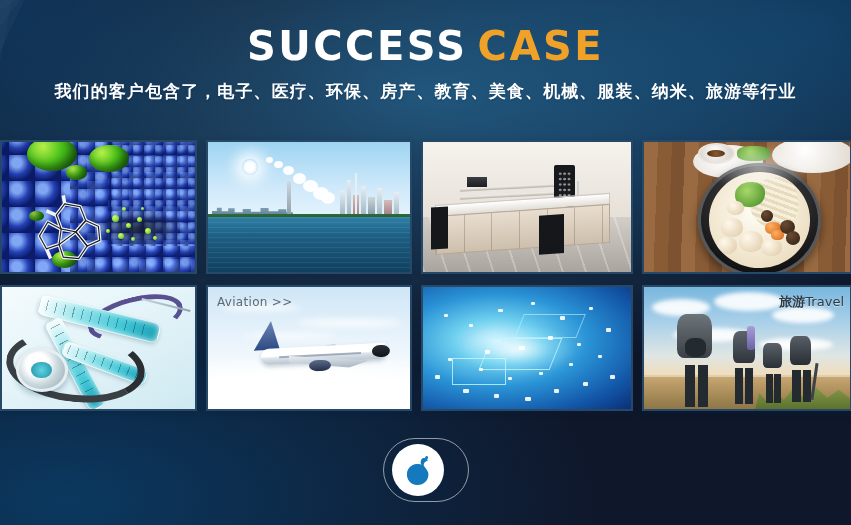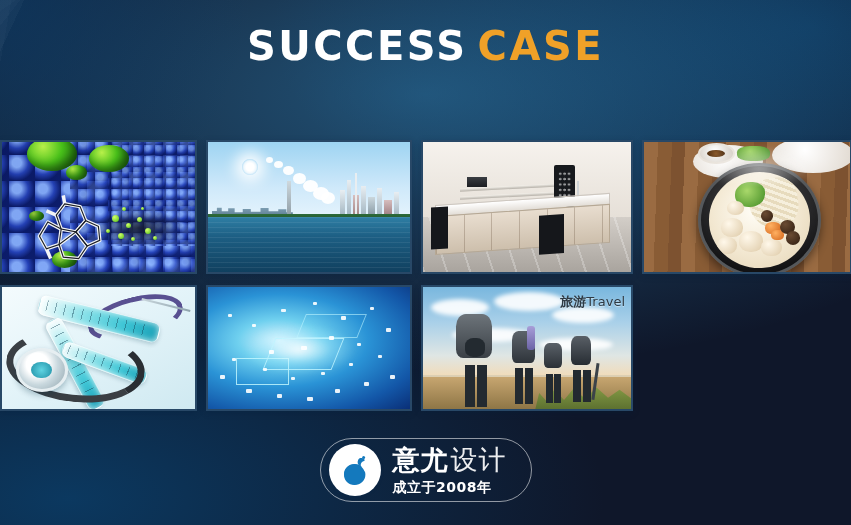--- a/index.html
+++ b/index.html
@@ -353,20 +353,21 @@
   <div class="bg-vignette"></div>
   <div class="bg-rays"></div>
   <div class="bg-darkcorner"></div>
 
   <div class="header">
     <div class="title-row">
       <span class="title-en-1">SUCCESS</span><span class="title-en-2">CASE</span>
     </div>
 
 
+    <div class="tagline">我们的客户包含了，电子、医疗、环保、房产、教育、美食、机械、服装、纳米、旅游等行业</div>
   </div>
 
   <div class="grid">
 
     <div class="tile">
       <div class="art nano">
         <div class="spheres"></div>
         <div class="spheres s2"></div>
         <div class="spheres s3"></div>
         <div class="darkdisc"></div>
@@ -486,20 +487,37 @@
         <div class="rim"></div>
         <div class="syr" style="left:18%;top:18%;width:64%;height:16%;transform:rotate(14deg);"></div>
         <div class="needle" style="left:72%;top:14%;width:26%;transform:rotate(14deg);"></div>
         <div class="syr" style="left:12%;top:56%;width:52%;height:15%;transform:rotate(62deg);"></div>
         <div class="syr" style="left:30%;top:56%;width:46%;height:13%;transform:rotate(20deg);"></div>
         <div class="stetho"></div>
         <div class="chest"></div>
       </div>
     </div>
 
+    <div class="tile">
+      <div class="art avia">
+        <div class="wisp" style="left:6%;top:14%;width:40%;height:7px;"></div>
+        <div class="wisp" style="left:44%;top:26%;width:52%;height:8px;"></div>
+        <div class="wisp" style="left:18%;top:38%;width:46%;height:6px;"></div>
+        <div class="cloudband"></div>
+        <div class="tail"></div>
+        <div class="wing back"></div>
+        <div class="body">
+          <div class="stripe"></div>
+          <div class="nose"></div>
+        </div>
+        <div class="wing"></div>
+        <div class="engine"></div>
+        <div class="cap">Aviation &gt;&gt;</div>
+      </div>
+    </div>
 
     <div class="tile">
       <div class="art elec">
         <div class="trace" style="left:14%;top:58%;width:26%;height:22%;border-color:rgba(200,250,255,.8);"></div>
         <div class="trace" style="left:30%;top:42%;width:34%;height:26%;transform:skewX(-22deg);"></div>
         <div class="trace" style="left:46%;top:22%;width:30%;height:20%;transform:skewX(-22deg);opacity:.7;"></div>
         <div class="glow"></div>
         <div class="sparkle">
           <i style="left:6%;top:72%;width:5px;height:4px;"></i>
           <i style="left:12%;top:58%;width:4px;height:3px;"></i>
@@ -569,21 +587,15 @@
     <div class="logo-mark">
       <svg width="40" height="40" viewBox="0 0 40 40" aria-hidden="true">
         <g fill="#1479bd">
           <path d="M9 24.5c0-6 4.6-10.5 10.5-10.5 3 0 5.6 1.1 7.4 3l-2.4 1.1c-1.4-1-3.1-1.6-5-1.6-4.6 0-8.2 3.4-8.2 8 0 4.5 3.7 8 8.2 8s8.2-3.5 8.2-8c0-.7-.1-1.3-.3-1.9l2.3-1.3c.5 1 .7 2.1.7 3.2 0 6-4.8 10.5-10.9 10.5S9 30.5 9 24.5z"></path>
           <path d="M19.6 14.2c5.7 0 10.3 4.4 10.3 10.1 0 5.6-4.6 10.1-10.3 10.1S9.3 29.9 9.3 24.3c0-5.7 4.6-10.1 10.3-10.1z"></path>
           <path d="M24.2 8.4c1.9-.9 4.1-.4 5.3 1.2.4.6.2 1.2-.5 1.3-.9.2-1.6.6-2.2 1.3-.8.9-1.1 2-1 3.2.1.8-.6 1.2-1.2.7-1.9-1.5-2.5-4-1.5-6.1.2-.6.6-1.2 1.1-1.6z"></path>
           <circle cx="28.6" cy="7.6" r="1.5"></circle>
         </g>
       </svg>
     </div>
-    <div class="logo-text">
-      <div class="logo-name">
-        <span class="n1">意尤</span><span class="n2">设计</span>
-      </div>
-      <div class="logo-sub">成立于2008年</div>
-    </div>
   </div>
 
 </div>
 
 </body></html>

